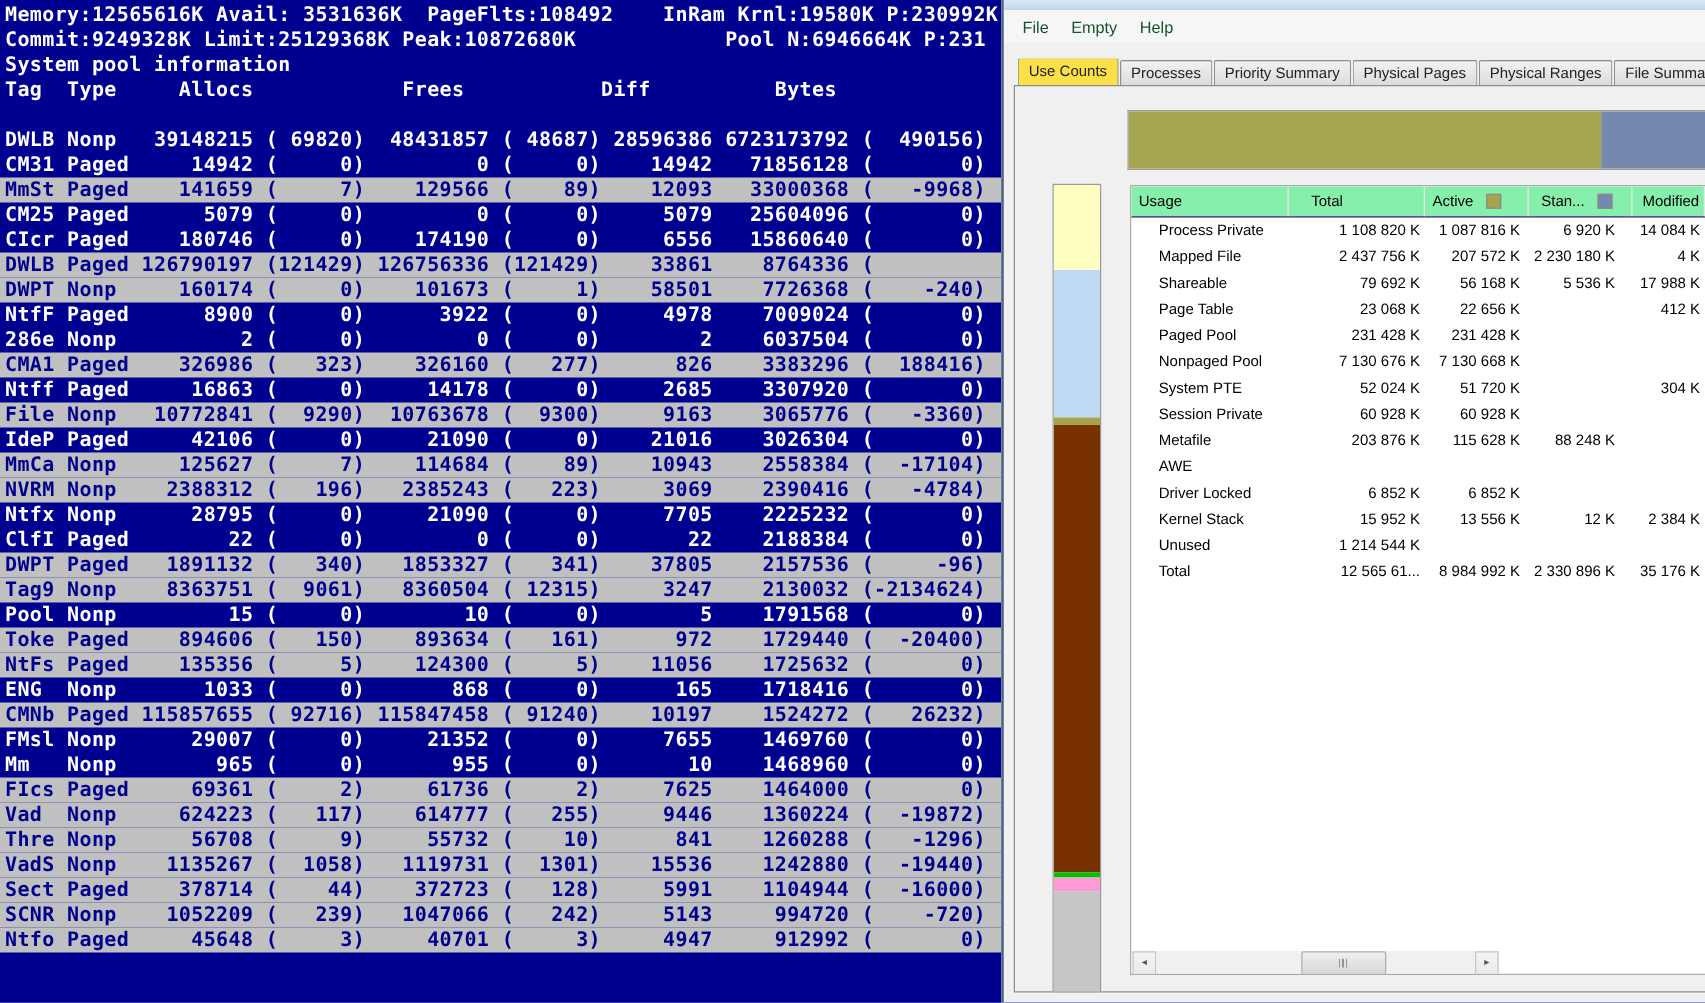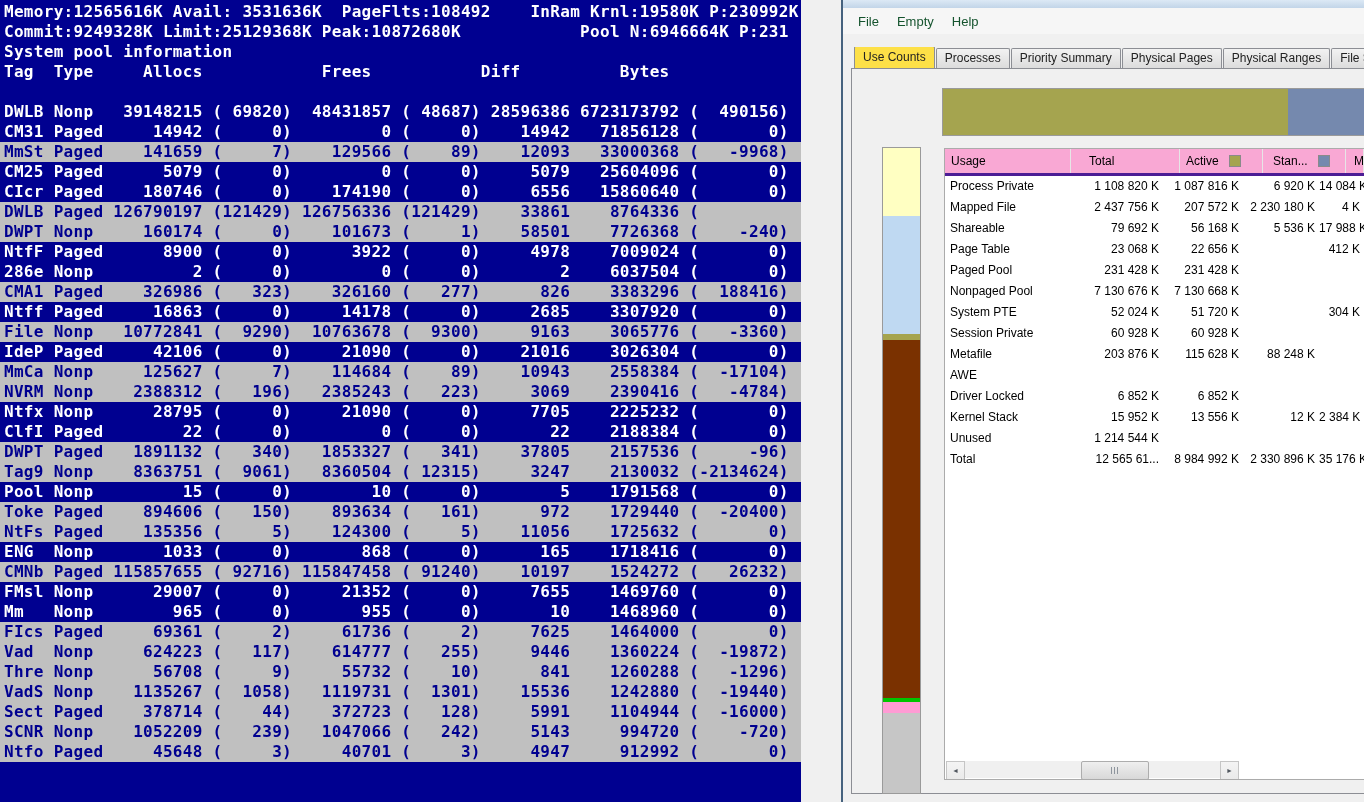--- a/index.html
+++ b/index.html
@@ -1,17 +1,17 @@
 <!DOCTYPE html>
 <html style="--con-bg: #000090; --con-fg: #FFFFFF; --con-hlbg: #C0C0C0; --con-hlfg: #000090;"><head>
 <meta charset="utf-8">
 <style>
   html,body{margin:0;padding:0;}
   body{width:1364px;height:802px;overflow:hidden;background:#F0F0F0;font-family:"Liberation Sans",sans-serif;}
-  #app{display:flex;width:1364px;height:802px;gap:40px;}
+  #app{display:flex;width:1364px;height:802px;}
 
   
   #console{flex:0 0 801px;width:801px;height:802px;background:var(--con-bg,#000090);color:var(--con-fg,#fff);
     padding-top:2px;overflow:hidden;font-family:"DejaVu Sans Mono",monospace;font-weight:bold;
     font-size:16px;letter-spacing:.3px;}
   .cline{height:20px;line-height:20px;white-space:pre;padding-left:4px;overflow:hidden;}
   .cline.hl{background:var(--con-hlbg,#C0C0C0);color:var(--con-hlfg,#000090);}
 
   
   #rightwin{position:relative;flex:1;height:802px;background:#F0F0F0;border-left:2px solid #46627E;overflow:hidden;}
@@ -26,30 +26,30 @@
   #tabpage{position:absolute;top:68px;left:8px;right:-1px;bottom:8px;background:#F0F0F0;border:1px solid #8C8E94;z-index:1;}
 
   #usagebar{position:absolute;top:19px;left:90px;right:0;height:46px;display:flex;overflow:hidden;border:1px solid #9A9A9A;border-right:none;}
   #usagebar .seg{height:100%;}
   #sidebar{position:absolute;top:78px;left:30px;width:37px;height:645px;display:flex;flex-direction:column;
     border:1px solid #9A9A9A;background:#fff;overflow:hidden;}
   #sidebar .seg{width:100%;}
 
   #listview{position:absolute;top:79px;left:92px;right:0;height:630px;background:#fff;border:1px solid #ABABAB;border-right:none;
     font-size:12px;color:#000;overflow:hidden;}
-  #lvheader{display:flex;height:24px;background:#f9a8d4;border-bottom:3px solid #4c1d95;}
+  #lvheader{display:flex;height:24px;background:#86efac;border-bottom:1px solid #4c1d95;}
   .hcell{display:flex;align-items:center;border-right:1px solid #E6E6E6;overflow:hidden;white-space:nowrap;}
   .swatch{display:inline-block;width:10px;height:10px;border:1px solid #8A8A8A;margin-left:10px;flex:0 0 auto;}
   .c0{width:119px;flex:0 0 119px;} .c1{width:90px;flex:0 0 90px;} .c2{width:76px;flex:0 0 76px;}
   .c3{width:72px;flex:0 0 72px;} .c4{flex:1;}
   .hcell.c0{padding-left:6px;} .hcell.c1{padding-left:18px;} .hcell.c2{padding-left:6px;}
   .hcell.c3{padding-left:10px;} .hcell.c4{padding-left:8px;}
   .trow{display:flex;height:21px;line-height:21px;}
   .tcell{overflow:hidden;white-space:nowrap;}
-  .tcell.c0{padding-left:5px;}
+  .tcell.c0{padding-left:22px;}
   .tcell.c1,.tcell.c2,.tcell.c3,.tcell.c4{text-align:right;padding-right:4px;}
 
   #hscroll{position:absolute;left:1px;bottom:1px;width:293px;height:17px;display:flex;background:#F0F0F0;}
   .sbtn{flex:0 0 17px;height:17px;display:flex;align-items:center;justify-content:center;font-size:7px;color:#50565E;
     background:linear-gradient(#F4F4F4,#EAEAEA);border:1px solid #C5C5C5;}
   .strack{flex:1;position:relative;background:#F0F0F0;}
   #sthumb{position:absolute;left:116px;top:0;width:66px;height:17px;background:linear-gradient(#EFEFEF,#D8D8D8);
     border:1px solid #ADADAD;border-radius:2px;display:flex;align-items:center;justify-content:center;}
   .sgrip{width:9px;height:7px;background:repeating-linear-gradient(90deg,#8E959D 0 1px,transparent 1px 3px);}
 </style>

